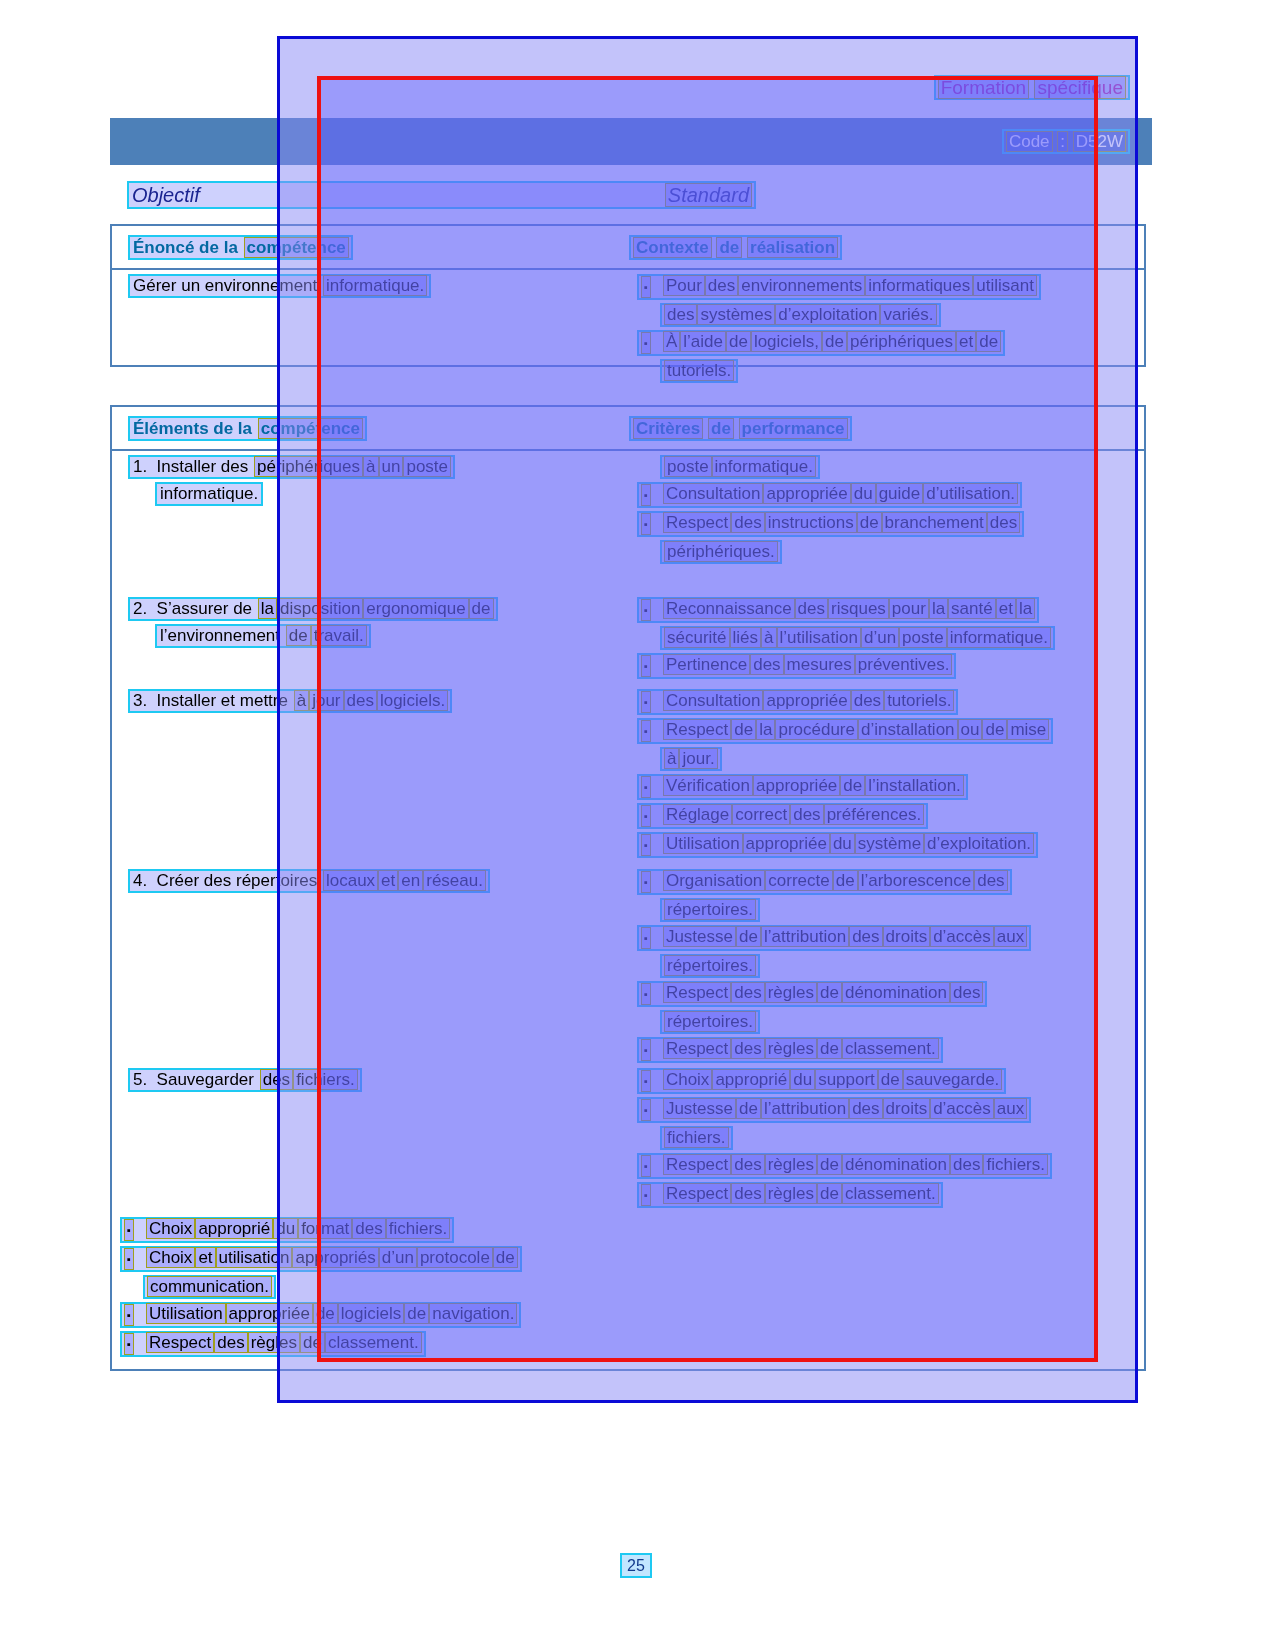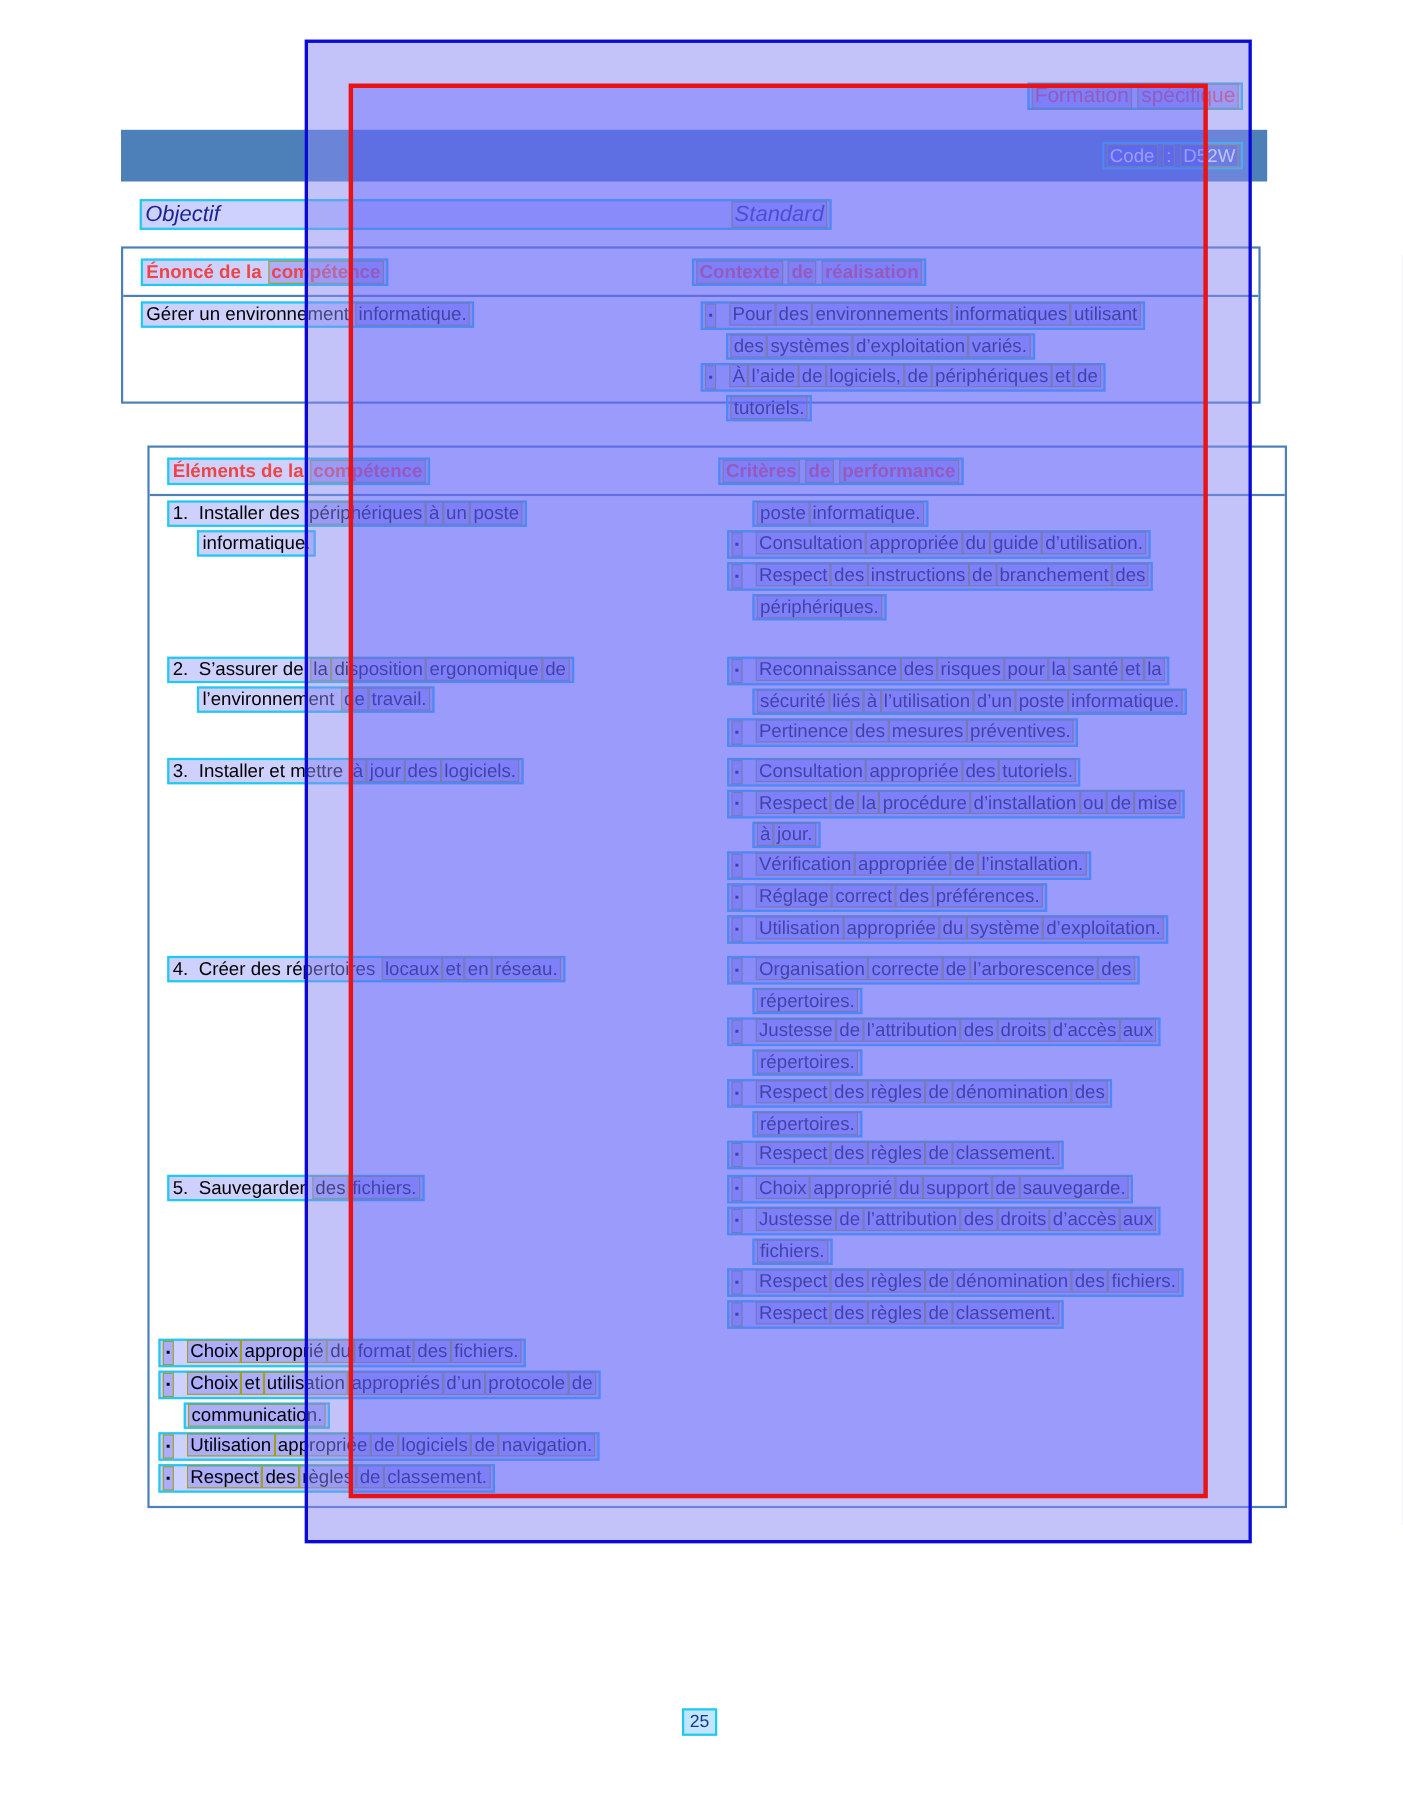--- a/index.html
+++ b/index.html
@@ -8,35 +8,35 @@
 
   
   .bar{position:absolute;left:110px;top:118px;width:1042px;height:47px;background:#4d80b8;}
 
   .line-box{border:2px solid #1ec9f2;background:rgba(105,115,248,0.33);
             display:inline-block;white-space:nowrap;line-height:21px;padding:0 2px;}
   .word{border:1px solid #9f9f1c;background:rgba(70,70,250,0.25);padding:0 2px;}
   .plain{padding:0 1px;}
 
   .formation{position:absolute;top:75px;left:700px;width:430px;text-align:right;
-             font-size:19px;color:#ef4444;}
+             font-size:19px;color:#a21caf;}
   .codeline{position:absolute;top:129px;left:700px;width:430px;text-align:right;
             font-size:17px;color:#ffffff;}
   .codeline .line-box{background:rgba(105,115,248,0.20);}
 
   .objrow{position:absolute;left:127px;top:181px;}
   .objrow .line-box{width:621px;display:flex;justify-content:space-between;align-items:center;height:24px;}
   .obj{font-size:20px;font-weight:normal;font-style:italic;color:#1a2490;}
 
   .table{position:absolute;left:110px;width:1036px;border:2px solid #4d80b8;box-sizing:border-box;}
   .t1{top:224px;height:143px;}
-  .t2{top:405px;height:966px;margin-left:24px;}
+  .t2{top:405px;height:966px;}
   .thead{display:flex;height:42px;border-bottom:2px solid #4d80b8;align-items:center;}
   .thead .cell-l,.thead .cell-r{padding-top:0;}
-  .hdr{font-size:17px;font-weight:bold;color:#ef4444;}
+  .hdr{font-size:17px;font-weight:bold;color:#0369a1;}
   .trow{display:flex;}
   .t1 .trow{height:97px;}
   .t2 .trow:nth-child(2){height:142px;}
   .t2 .trow:nth-child(3){height:92px;}
   .t2 .trow:nth-child(4){height:180px;}
   .t2 .trow:nth-child(5){height:199px;}
   .t2 .trow:nth-child(6){height:149px;}
   .t2 .trow:nth-child(7){height:151px;}
   .cell-l{width:517px;box-sizing:border-box;padding:4px 0 0 16px;}
   .cell-r{flex:1;box-sizing:border-box;padding:4px 0 0 0;}

